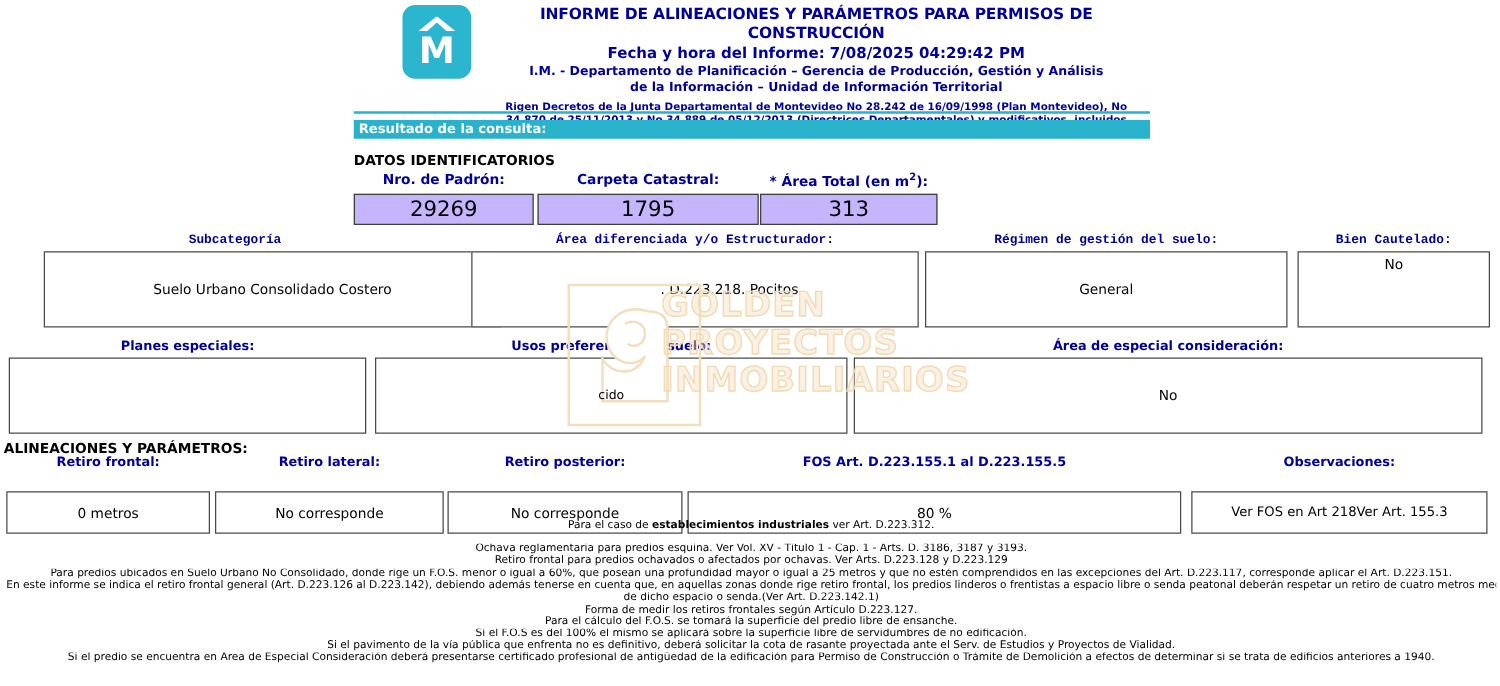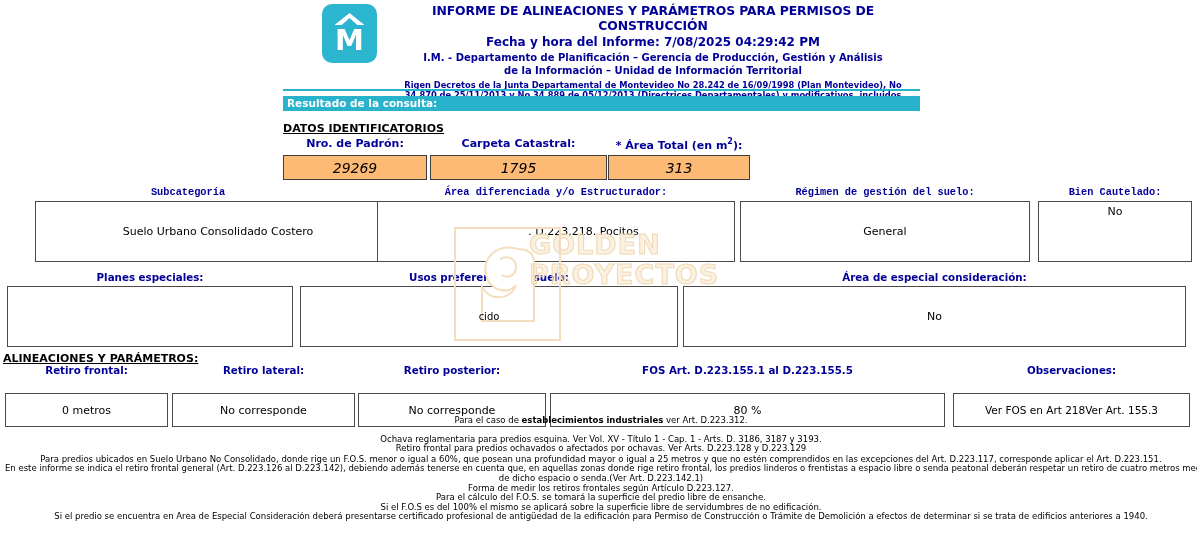--- a/index.html
+++ b/index.html
@@ -23,26 +23,26 @@
   .title-block{position:absolute;left:387px;top:3px;width:532px;text-align:center;color:var(--navy);}
   .t1{font-size:12.4px;font-weight:bold;letter-spacing:-0.1px;}
   .t2{font-size:12px;font-weight:bold;margin-top:2px;}
   .t3{font-size:10px;font-weight:bold;margin-top:3px;line-height:12.5px;padding:0 30px;}
   .t4{font-size:8.3px;font-weight:bold;margin-top:3px;line-height:10px;padding:0 14px;}
 
   .divider{position:absolute;left:283px;top:89px;width:637px;height:2px;background:var(--accent-cyan);}
   .result-bar{position:absolute;left:283px;top:96px;width:637px;height:15px;background:var(--accent-cyan);
         color:#fff;font-weight:bold;font-size:10.5px;line-height:15px;padding-left:4px;}
 
-  .section-title{position:absolute;font-size:11px;font-weight:bold;text-decoration:underline;color:#000;}
+  .section-title{position:absolute;font-size:11px;font-weight:bold;color:#000;}
 
   .flabel{position:absolute;top:137px;font-size:11px;font-weight:bold;color:var(--navy);text-align:center;}
   .flabel sup{font-size:8px;}
   .fbox{position:absolute;top:155px;height:25px;border:1px solid var(--border-dark);
-        display:flex;align-items:center;justify-content:center;font-size:14px;background:#fdba74;font-style:italic;}
+        display:flex;align-items:center;justify-content:center;font-size:17px;background:#c4b5fd;}
 
   .hdr{position:absolute;font-size:10.3px;font-weight:bold;color:var(--navy);text-align:center;}
   .vbox{position:absolute;border:1px solid var(--border-box);display:flex;align-items:center;
         justify-content:center;font-size:11px;background:#fff;text-align:center;}
   .row1h{top:186px;font-family:Liberation Mono, monospace;} .row1b{top:201px;height:61px;}
   .row2h{top:271px;} .row2b{top:286px;height:61px;}
   .top-align{align-items:flex-start;padding-top:3px;}
 
   .ph{top:364px;} .pbox{top:379px;height:34px;margin-top:14px;}
   .obs-lines{font-size:10.5px;line-height:12.5px;}
@@ -132,25 +132,27 @@
   <div class="footer">
     <div><span>Para el caso de </span><b><span>establecimientos industriales</span></b><span> ver Art. D.223.312.</span></div>
     <div class="note-gap">Ochava reglamentaria para predios esquina. Ver Vol. XV - Título 1 - Cap. 1 - Arts. D. 3186, 3187 y 3193.</div>
     <div>Retiro frontal para predios ochavados o afectados por ochavas. Ver Arts. D.223.128 y D.223.129</div>
     <div class="note-gap2">Para predios ubicados en Suelo Urbano No Consolidado, donde rige un F.O.S. menor o igual a 60%, que posean una profundidad mayor o igual a 25 metros y que no estén comprendidos en las excepciones del Art. D.223.117, corresponde aplicar el Art. D.223.151.</div>
     <div>En este informe se indica el retiro frontal general (Art. D.223.126 al D.223.142), debiendo además tenerse en cuenta que, en aquellas zonas donde rige retiro frontal, los predios linderos o frentistas a espacio libre o senda peatonal deberán respetar un retiro de cuatro metros medidos desde el límite</div>
     <div>de dicho espacio o senda.(Ver Art. D.223.142.1)</div>
     <div>Forma de medir los retiros frontales según Artículo D.223.127.</div>
     <div>Para el cálculo del F.O.S. se tomará la superficie del predio libre de ensanche.</div>
     <div>Si el F.O.S es del 100% el mismo se aplicará sobre la superficie libre de servidumbres de no edificación.</div>
+    <div>Si el pavimento de la vía pública que enfrenta no es definitivo, deberá solicitar la cota de rasante proyectada ante el Serv. de Estudios y Proyectos de Vialidad.</div>
     <div>Si el predio se encuentra en Área de Especial Consideración deberá presentarse certificado profesional de antigüedad de la edificación para Permiso de Construcción o Trámite de Demolición a efectos de determinar si se trata de edificios anteriores a 1940.</div>
   </div>
 
   <div class="wm-box">
     <svg width="103" height="110" viewBox="0 0 103 110">
       <path d="M62 20 C42 14 26 28 30 46 C34 62 52 66 60 56 C54 72 34 72 26 58 L26 92 L78 92 L78 34 C78 24 72 20 62 20" fill="#ffffff" stroke="#f3debd" stroke-width="2"></path>
       <path d="M44 30 C52 26 60 30 60 38 C60 46 52 50 46 46" fill="none" stroke="#f3debd" stroke-width="2"></path>
     </svg>
   </div>
   <div class="wm-text wm-1">GOLDEN</div>
   <div class="wm-text wm-2">PROYECTOS</div>
+  <div class="wm-text wm-3">INMOBILIARIOS</div>
 
 </div>
 
 </body></html>

